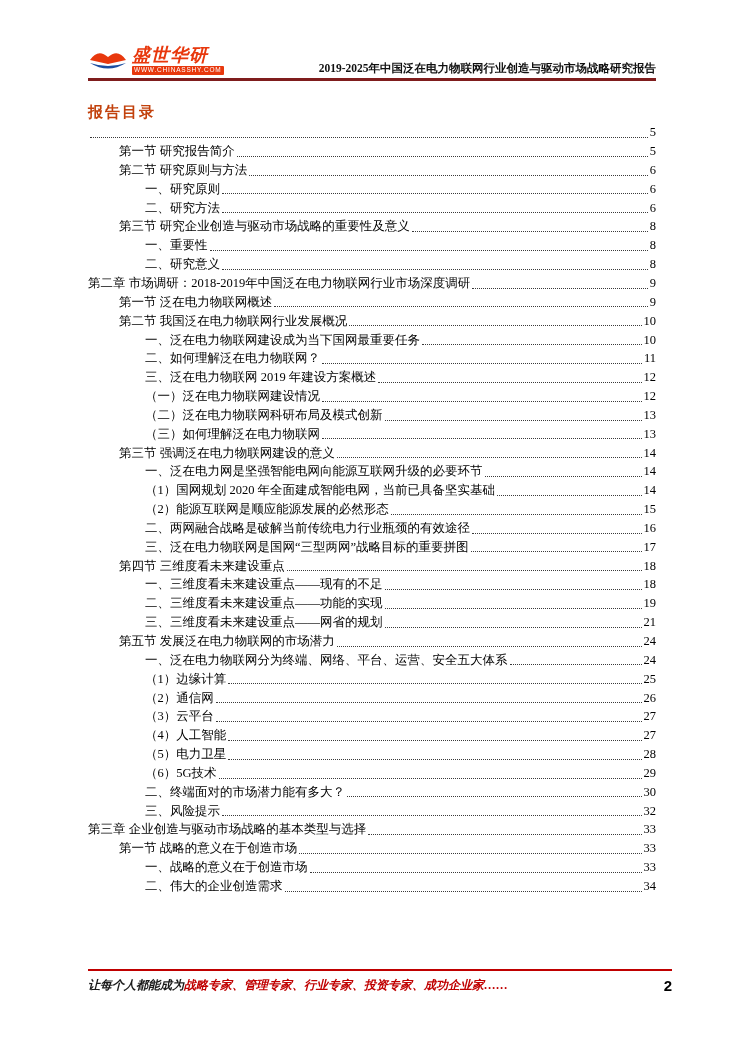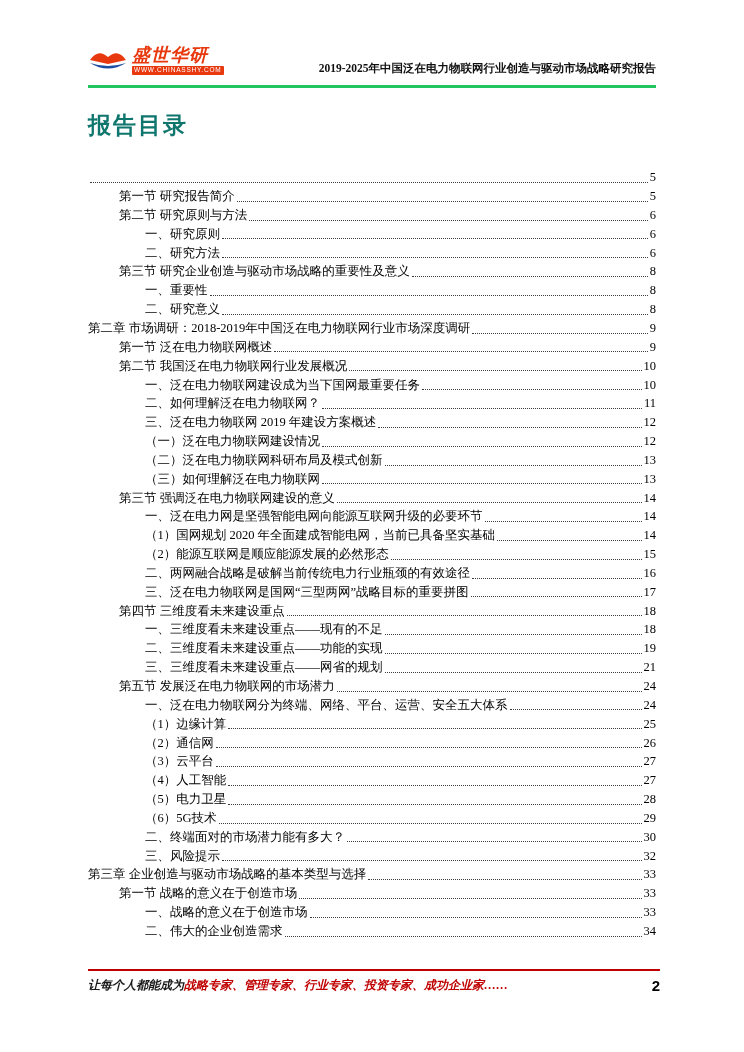--- a/index.html
+++ b/index.html
@@ -17,22 +17,21 @@
     color: #000;
   }
 
   .content { padding: 46px 88px 0 88px; }
 
   
   .header {
     display: flex;
     justify-content: space-between;
     align-items: flex-end;
-    border-bottom: 3px solid #22c55e;
-    padding-bottom: 7px;
+    border-bottom: 3px solid #7f1d1d;
   }
   .logo { display: flex; align-items: flex-start; gap: 4px; }
   .logo-icon { width: 40px; height: 32px; flex: none; }
   .logo-text-col { display: flex; flex-direction: column; line-height: 1; }
   .logo-name {
     color: #e8380d;
     font-weight: bold;
     font-style: italic;
     font-size: 18px;
     letter-spacing: 1px;
@@ -52,25 +51,24 @@
   .report-title {
     font-size: 11.5px;
     font-weight: bold;
     color: #111;
     padding-bottom: 2px;
   }
 
   
   .page-title {
     margin-top: 22px;
-    margin-bottom: 26px;
-    font-size: 23px;
+    font-size: 15px;
     font-weight: bold;
     letter-spacing: 2px;
-    color: #0f766e;
+    color: #c2410c;
   }
 
   
   .toc { width: 100%; }
   .toc-row {
     display: flex;
     align-items: flex-end;
     height: 18.85px;
     font-size: 12.5px;
     color: #000;
@@ -84,21 +82,21 @@
   }
   .toc-page { line-height: 1.25; flex: none; }
   .level-0 { padding-left: 0; }
   .level-1 { padding-left: 31px; }
   .level-2 { padding-left: 57px; }
 
   
   .footer {
     position: absolute;
     left: 88px;
-    right: 84px;
+    right: 72px;
     top: 969px;
   }
   .footer-rule { border-top: 2px solid #c00000; }
   .footer-row {
     display: flex;
     justify-content: space-between;
     align-items: flex-end;
     padding-top: 6px;
   }
   .footer-text { font-size: 12px; font-weight: bold; font-style: italic; }

